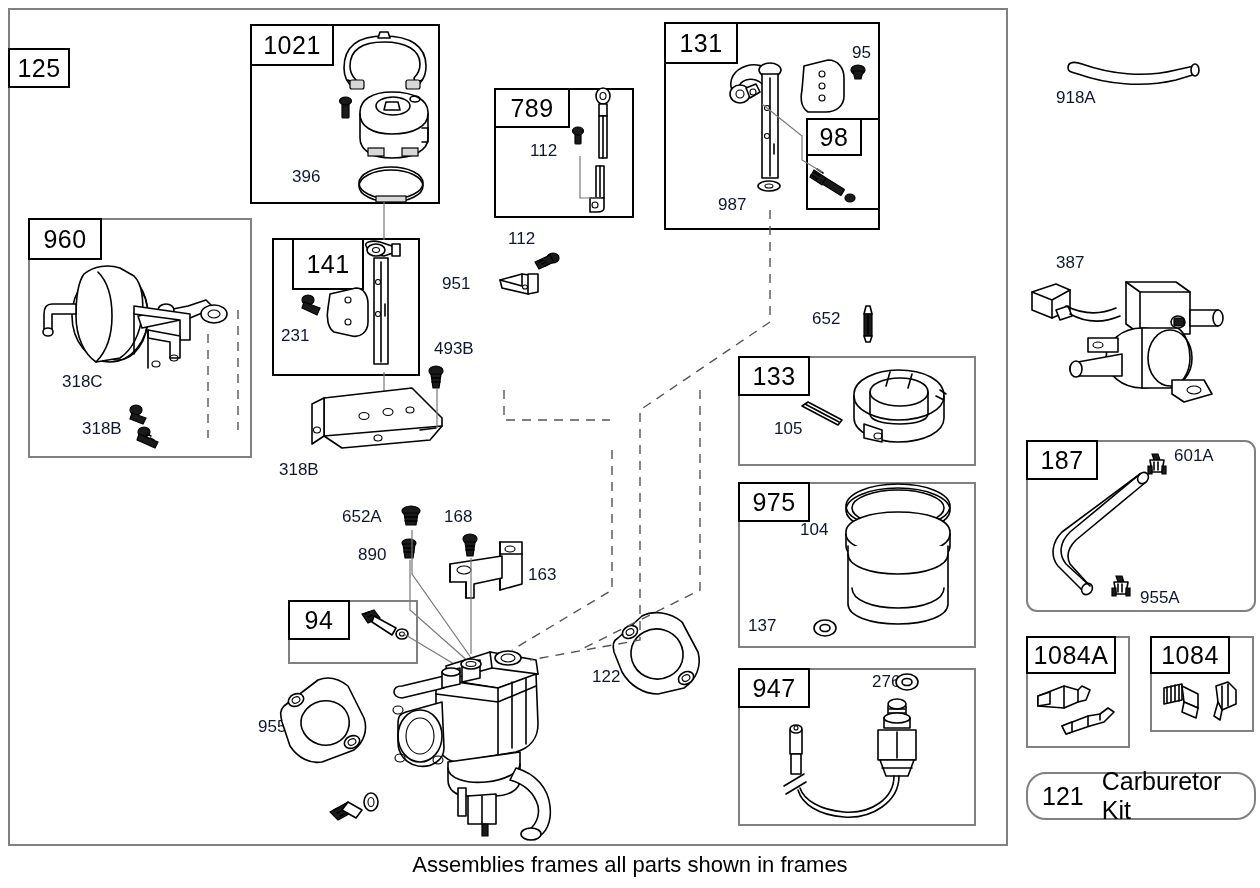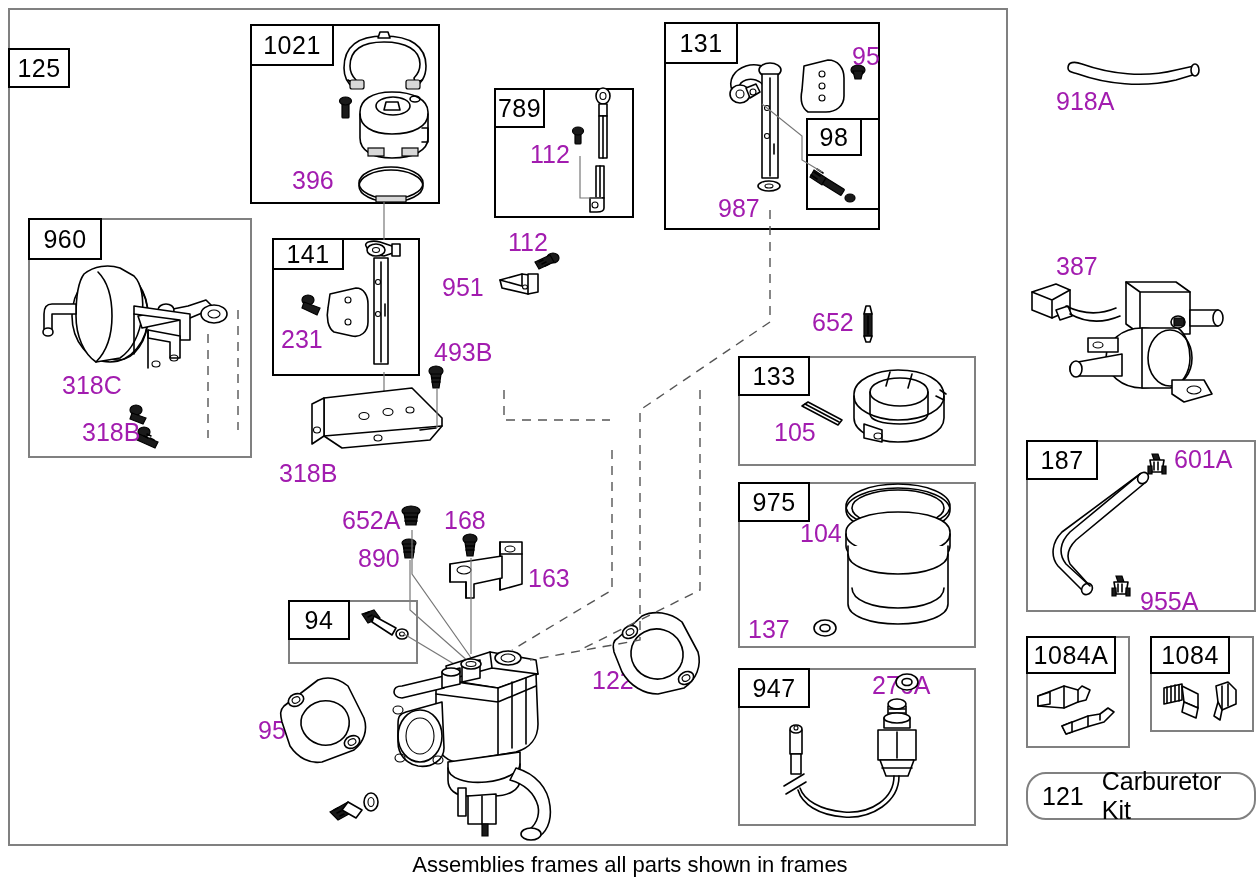--- a/index.html
+++ b/index.html
@@ -9,21 +9,21 @@
 
   
   .frame{position:absolute;border:2px solid #808080;background:transparent;box-sizing:border-box;}
   
   .tab{position:absolute;top:-2px;left:-2px;border:2px solid #000;background:#fff;
        box-sizing:border-box;display:flex;align-items:center;justify-content:center;
        font-size:25px;color:#000;line-height:1;padding:0 7px;letter-spacing:.5px;}
   .frame.black{border-color:#000;}
 
   
-  .lbl{position:absolute;font-size:25px;color:#a21caf;line-height:1;white-space:nowrap;}
+  .lbl{position:absolute;font-size:17px;color:#0f172a;line-height:1;white-space:nowrap;}
 
   
   .kitbar{position:absolute;border:2px solid #808080;box-sizing:border-box;display:flex;
           align-items:center;font-size:25px;color:#000;padding-left:14px;gap:18px;}
 
   
   .caption{position:absolute;width:100%;text-align:center;font-size:22px;color:#000;}
 
   
   .art{position:absolute;pointer-events:none;}
@@ -77,21 +77,21 @@
       <rect class="gy" x="66" y="118" width="16" height="8"></rect>
       <path class="ol" d="M86 98 L92 98 L92 112 L86 112"></path>
 
       <ellipse class="ol" cx="55" cy="156" rx="32" ry="16"></ellipse>
       <ellipse class="ol" cx="55" cy="153" rx="32" ry="16"></ellipse>
       <rect class="gy" x="40" y="166" width="30" height="6"></rect>
     </svg>
   </div>
 
   <div class="frame black" style="left:494px;top:88px;width:140px;height:130px;">
-    <div class="tab" style="width:51px;height:40px;">
+    <div class="tab" style="width:76px;height:40px;">
       <span>789</span>
     </div>
   </div>
   <div class="art" style="left:570px;top:86px;width:56px;height:128px;">
     <svg width="56" height="128" viewBox="0 0 56 128">
 
       <ellipse class="o" cx="33" cy="10" rx="7" ry="8"></ellipse>
       <ellipse class="thin" cx="33" cy="10" rx="3" ry="3.5"></ellipse>
       <path class="o" d="M29 18 L37 18 L37 30 L29 30 Z"></path>
       <path class="o" d="M29 30 L37 30 L37 72 L29 72 Z"></path>
@@ -245,21 +245,21 @@
   <div class="lbl" style="left:62px;top:373px;"><span>318C</span></div>
   <div class="lbl" style="left:82px;top:420px;"><span>318B</span></div>
   <div class="leader dash" style="left:140px;top:300px;width:130px;height:150px;">
     <svg width="130" height="150">
       <path d="M98 10 L98 130"></path>
       <path d="M68 34 L68 138"></path>
     </svg>
   </div>
 
   <div class="frame black" style="left:272px;top:238px;width:148px;height:138px;">
-    <div class="tab" style="width:72px;height:32px;">
+    <div class="tab" style="width:72px;height:52px;margin-left:20px;">
       <span>141</span>
     </div>
   </div>
   <div class="art" style="left:300px;top:242px;width:110px;height:130px;">
     <svg width="110" height="130" viewBox="0 0 110 130">
 
       <path class="o" d="M74 16 L88 16 L88 122 L74 122 Z"></path>
       <path class="ol" d="M81 20 L81 120"></path>
       <ellipse class="thin" cx="78" cy="40" rx="2.5" ry="2.5"></ellipse>
       <ellipse class="thin" cx="78" cy="72" rx="2.5" ry="2.5"></ellipse>
@@ -598,21 +598,21 @@
       <path d="M4 0 L4 30 L110 30"></path>
       <path d="M200 0 L200 200 L80 260"></path>
     </svg>
   </div>
   <div class="leader dash" style="left:412px;top:450px;width:210px;height:220px;">
     <svg width="210" height="220">
       <path d="M200 0 L200 140 L100 200"></path>
     </svg>
   </div>
 
-  <div class="frame" style="left:1026px;top:440px;width:230px;height:172px;">
+  <div class="frame" style="left:1026px;top:440px;width:230px;height:172px;border-radius:11px;">
     <div class="tab" style="width:72px;height:40px;">
       <span>187</span>
     </div>
   </div>
   <div class="art" style="left:1040px;top:468px;width:112px;height:130px;">
     <svg width="112" height="130" viewBox="0 0 112 130">
       <path class="o" d="M100 6 L106 14 L36 72 C28 80 26 88 30 96 L50 118 L44 124 L18 98 C10 88 12 74 22 64 Z"></path>
       <ellipse class="o" cx="103" cy="10" rx="5" ry="6" transform="rotate(40 103 10)"></ellipse>
       <ellipse class="o" cx="47" cy="121" rx="5" ry="6" transform="rotate(40 47 121)"></ellipse>
       <path class="ol" d="M100 6 L30 64 C20 74 18 86 26 96 L50 118"></path>

